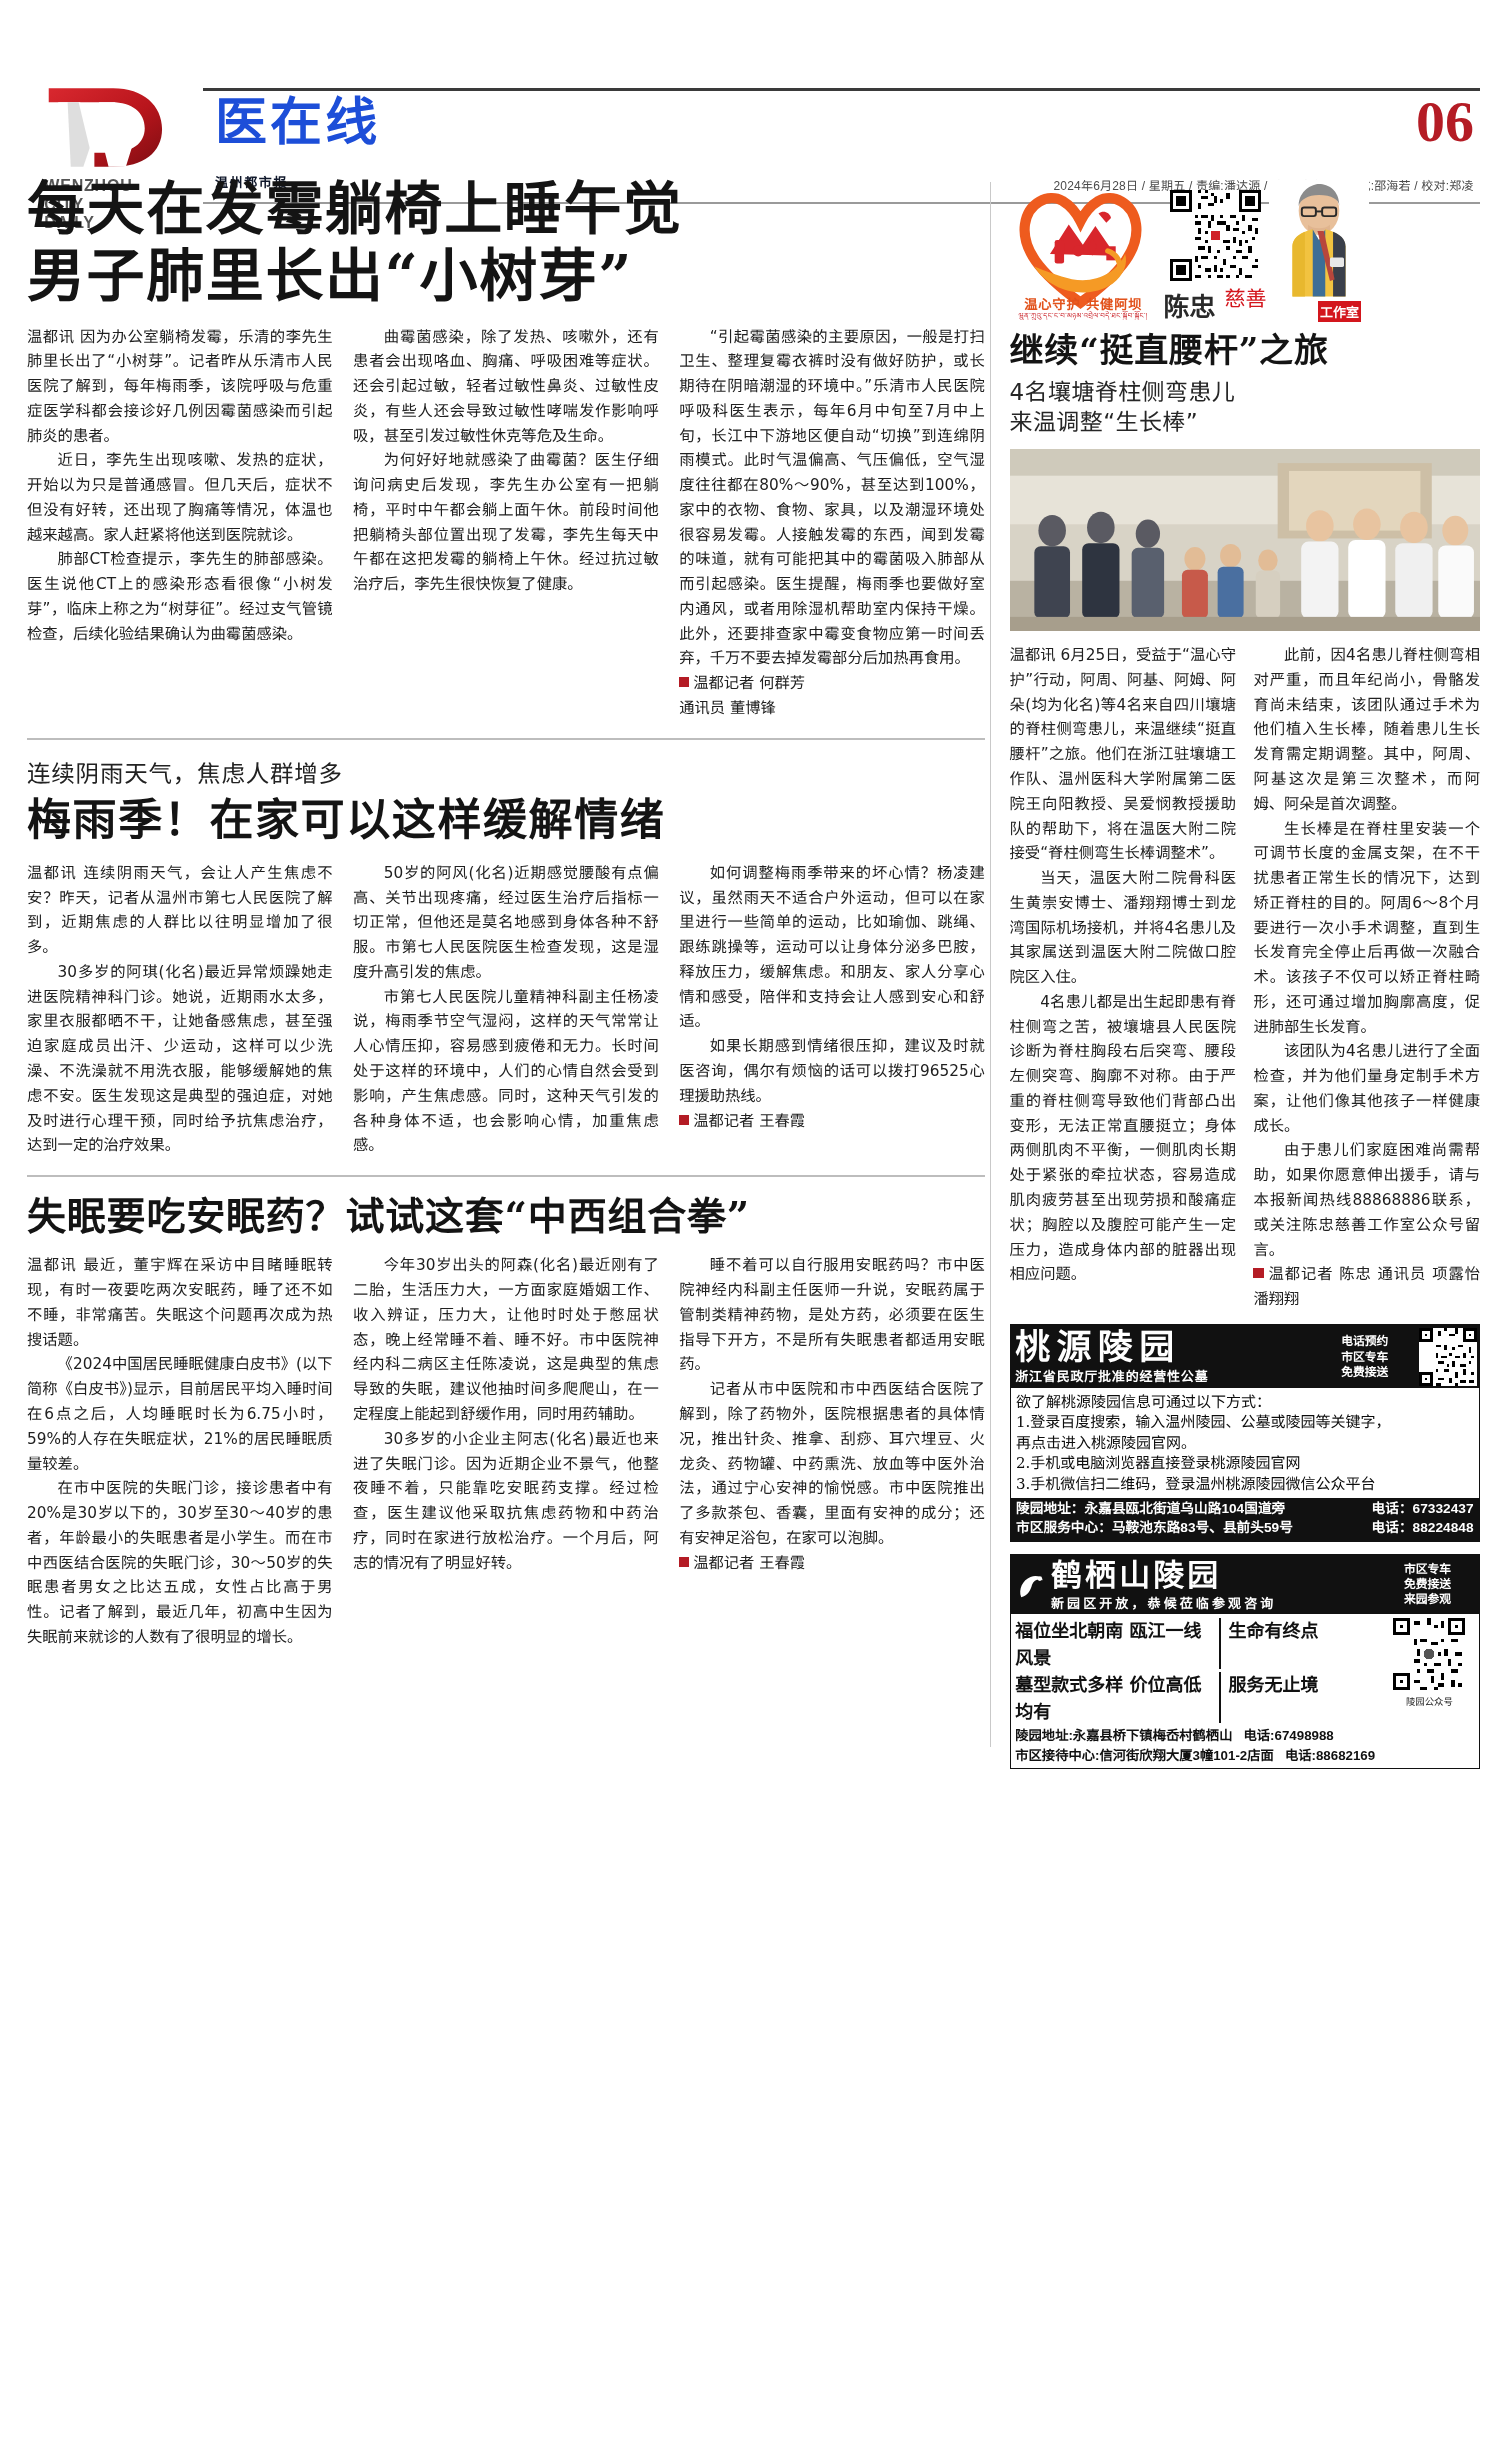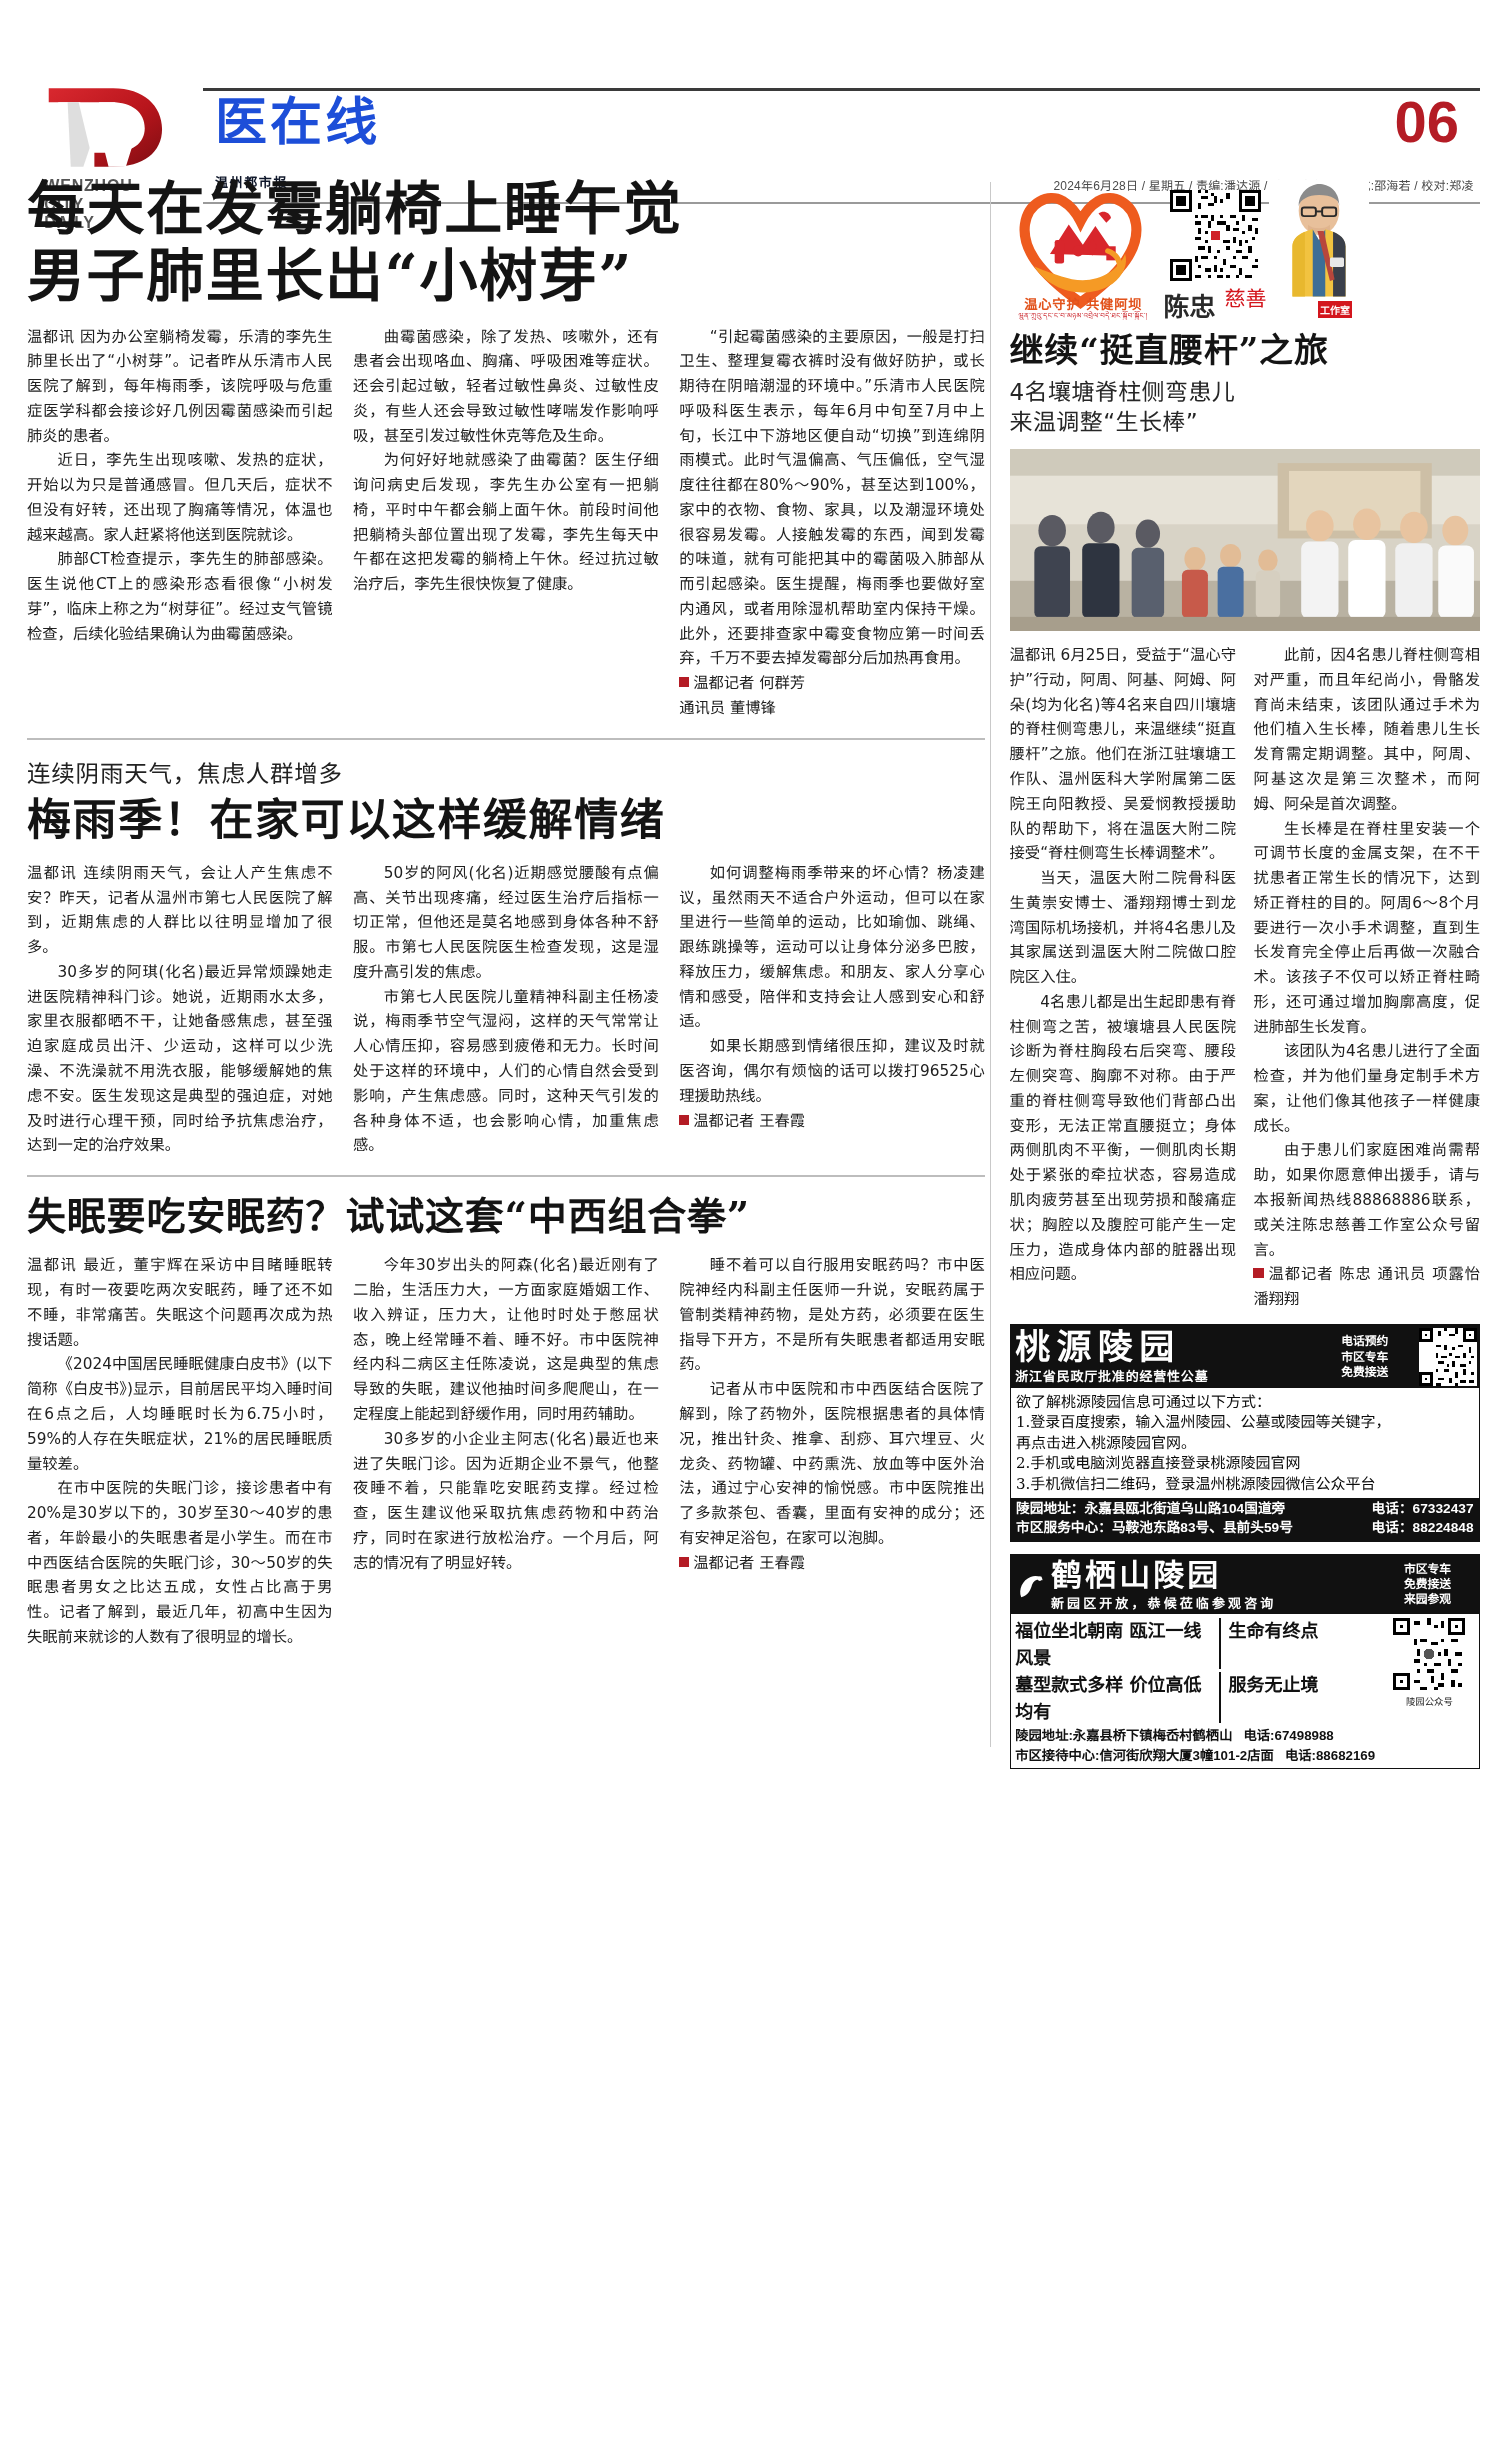--- a/index.html
+++ b/index.html
@@ -17,21 +17,21 @@
   .rule-top{position:absolute;left:176px;right:0;top:88px;height:3.1px;background:#3a3a3a;}
   .rule-bottom{position:absolute;left:176px;right:0;top:202px;height:2.4px;background:#9a9a9a;}
   .logo-block{position:absolute;left:17.3px;top:85px;width:157px;}
   .logo-mark{position:relative;width:122px;height:85px;}
   .logo-mark svg{display:block;}
   .logo-sub{margin-top:7px;font-size:16px;font-weight:bold;line-height:1.16;letter-spacing:0.8px;color:#555;}
   .logo-sub div{white-space:nowrap;}
   .channel{position:absolute;left:188px;top:96px;}
   .channel-cn{font-family:"DejaVu Serif","Liberation Serif",serif;font-size:52px;font-weight:bold;line-height:1;color:#1d4ed8;letter-spacing:3.1px;}
   .channel-paper{margin-top:24px;font-family:"DejaVu Serif","Liberation Serif",serif;font-size:13px;font-weight:bold;color:#0f172a;letter-spacing:1.6px;}
-  .pagenum{position:absolute;right:21px;top:93px;font-family:Liberation Sans, sans-serif;font-size:58px;font-weight:bold;color:#b41c25;line-height:1;}
+  .pagenum{position:absolute;right:6px;top:93px;font-family:Liberation Serif, serif;font-size:58px;font-weight:bold;color:#b41c25;line-height:1;}
   .issueline{position:absolute;right:6.3px;top:176px;font-size:12px;color:#4a4a4a;letter-spacing:0.2px;white-space:nowrap;}
 
   
   .content{position:relative;display:flex;gap:0;margin-top:11px;}
   .left-col{width:981px;}
   .vdiv{width:11px;position:relative;}
   .vdiv:before{content:"";position:absolute;left:4.7px;top:6.3px;bottom:22px;width:1.6px;background:#c9c9c9;}
   .right-col{width:471px;padding-left:14px;}
 
   
@@ -75,21 +75,21 @@
     font-family:"DejaVu Serif","Liberation Serif",serif;font-size:13.3px;font-weight:bold;color:#e2521b;letter-spacing:0.8px;}
   .tibetan{position:absolute;left:3.1px;top:135px;width:141px;text-align:center;font-size:7px;color:#c7161d;
     letter-spacing:0.4px;line-height:1.3;white-space:nowrap;overflow:hidden;}
   .qr-a{position:absolute;left:160px;top:14px;width:91px;height:91px;}
   .volunteer{position:absolute;left:259px;top:3.1px;width:100px;height:118px;}
   .studio{position:absolute;left:154px;top:108px;width:259px;height:36px;}
   .studio .s-cn{position:absolute;left:0;top:1.6px;font-family:"DejaVu Serif","Liberation Serif",serif;
     font-size:26px;font-weight:bold;color:#2a2a2a;letter-spacing:0;}
   .studio .s-red{position:absolute;left:61px;top:-1.6px;font-family:"DejaVu Serif","Liberation Serif",serif;
     font-size:21px;font-weight:normal;color:#d3161d;letter-spacing:0;}
-  .studio .s-small{position:absolute;left:154px;top:17.3px;font-size:10px;font-weight:bold;color:#fff;background:#d3161d;padding:0.8px 2.4px;}
+  .studio .s-small{position:absolute;left:154px;top:17.3px;font-size:13px;font-weight:bold;color:#fff;background:#d3161d;padding:0.8px 2.4px;}
 
   .side-hl{font-family:"DejaVu Serif","Liberation Serif",serif;font-weight:bold;font-size:34px;line-height:1.22;color:#141414;letter-spacing:0.8px;margin-top:11px;}
   .side-sub{font-family:"DejaVu Sans","Liberation Sans",sans-serif;font-size:23px;line-height:1.3;color:#262626;margin-top:6.3px;letter-spacing:0.4px;}
   .photo{margin-top:11px;width:100%;height:182px;position:relative;overflow:hidden;background:#cfcabc;}
   .cols2{column-count:2;column-gap:17.3px;margin-top:12.6px;}
   .cols2 p{
     margin:0;font-family:"DejaVu Sans","Liberation Sans",sans-serif;
     font-size:15.3px;line-height:1.62;text-align:justify;text-indent:2em;color:#202020;break-inside:avoid-column;
   }
   .cols2 p.lead{text-indent:0;}

